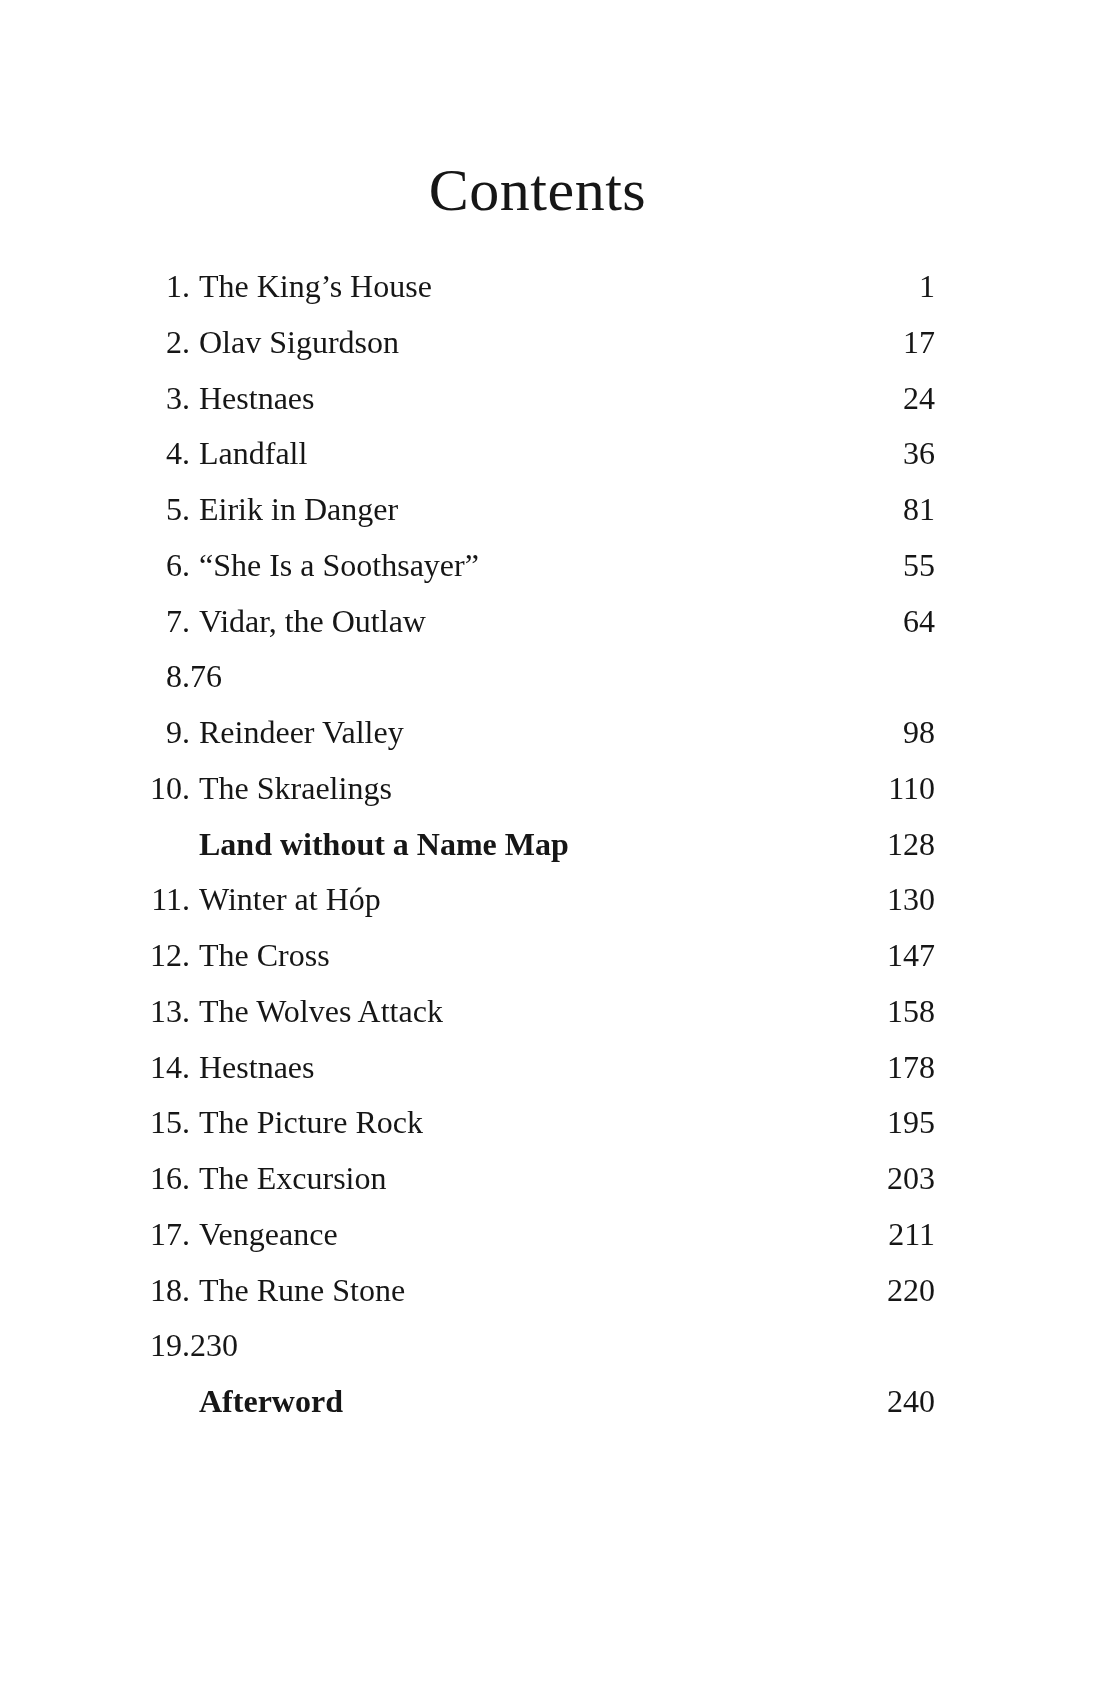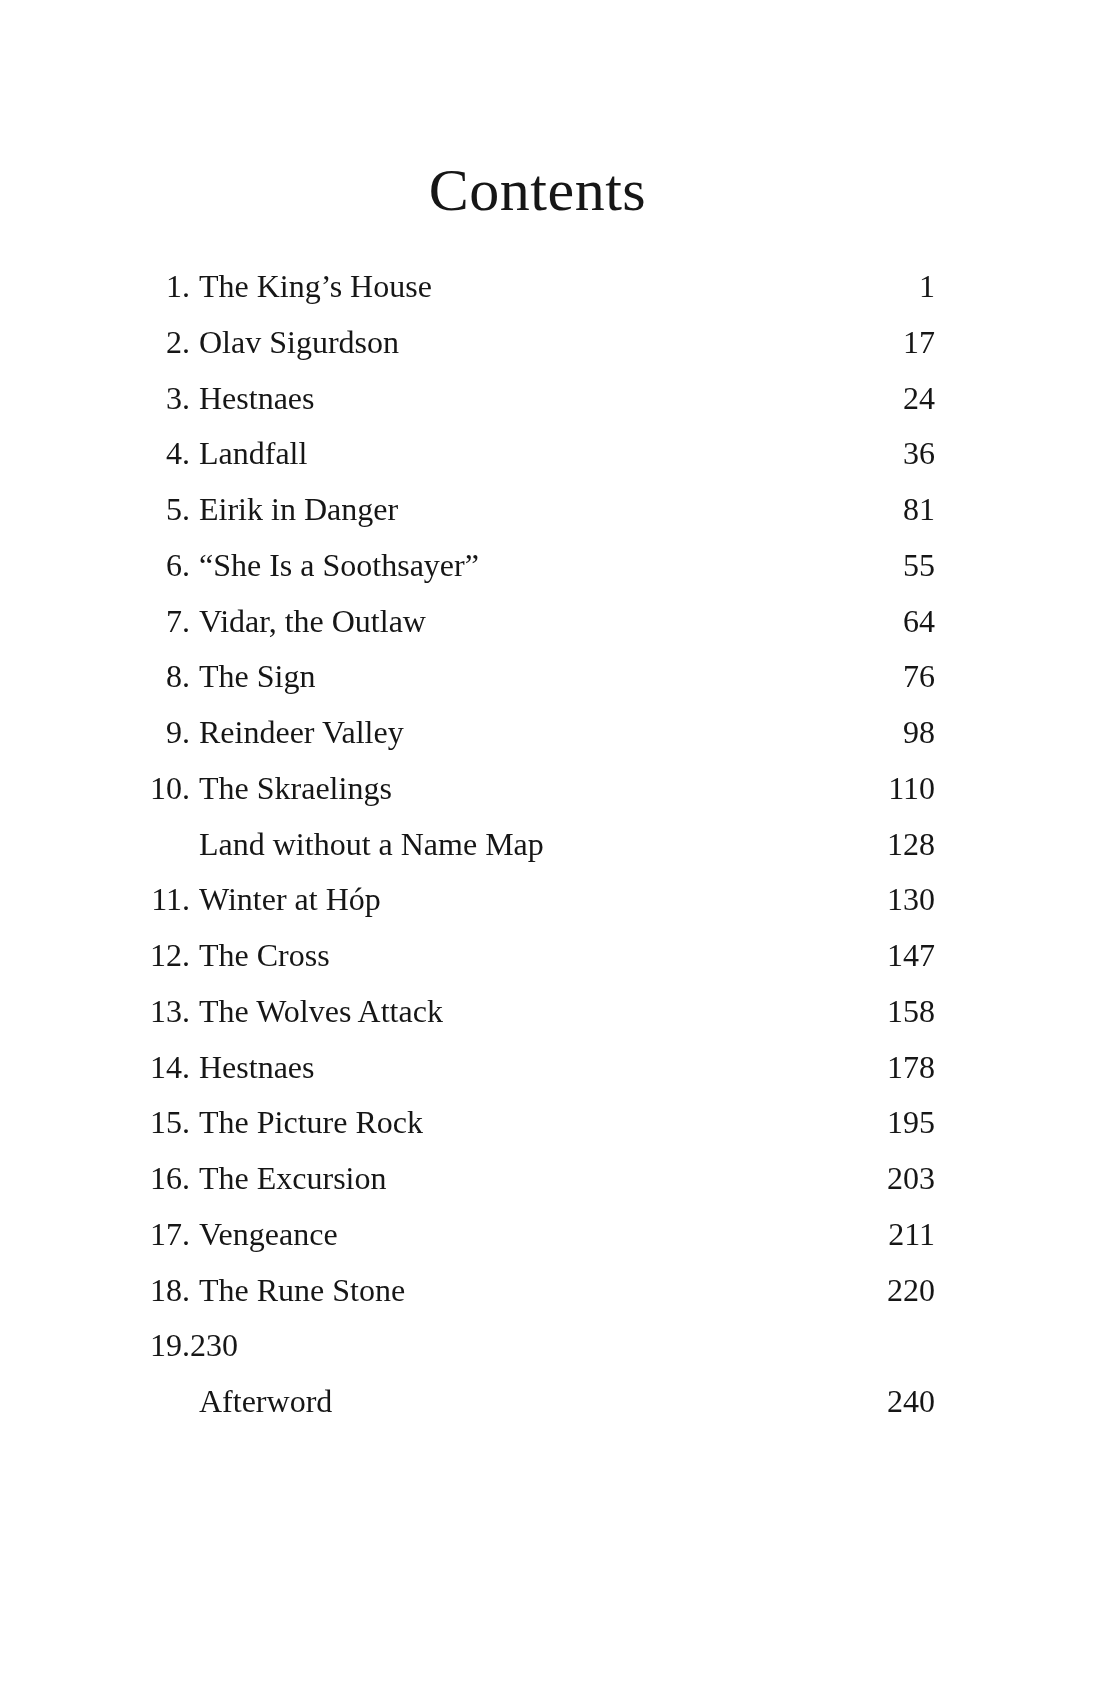--- a/index.html
+++ b/index.html
@@ -47,21 +47,21 @@
     flex: none;
     width: 50px;
     text-align: right;
     font-style: normal;
   }
   .ttl {
     flex: 1 1 auto;
     margin-left: 9px;
     overflow: hidden;
   }
-  .ttl.roman { font-style: normal; }
+  .ttl.roman { font-style: normal; font-weight: bold; }
   .pg {
     flex: none;
     text-align: right;
     font-style: normal;
   }
 </style>
 </head>
 <body>
 
 <div class="sheet">
@@ -98,21 +98,20 @@
         <span class="ttl">“She Is a Soothsayer”</span>
         <span class="pg">55</span>
       </div>
       <div class="row">
         <span class="num">7.</span>
         <span class="ttl">Vidar, the Outlaw</span>
         <span class="pg">64</span>
       </div>
       <div class="row">
         <span class="num">8.</span>
-        <span class="ttl">The Sign</span>
         <span class="pg">76</span>
       </div>
       <div class="row">
         <span class="num">9.</span>
         <span class="ttl">Reindeer Valley</span>
         <span class="pg">98</span>
       </div>
       <div class="row">
         <span class="num">10.</span>
         <span class="ttl">The Skraelings</span>

